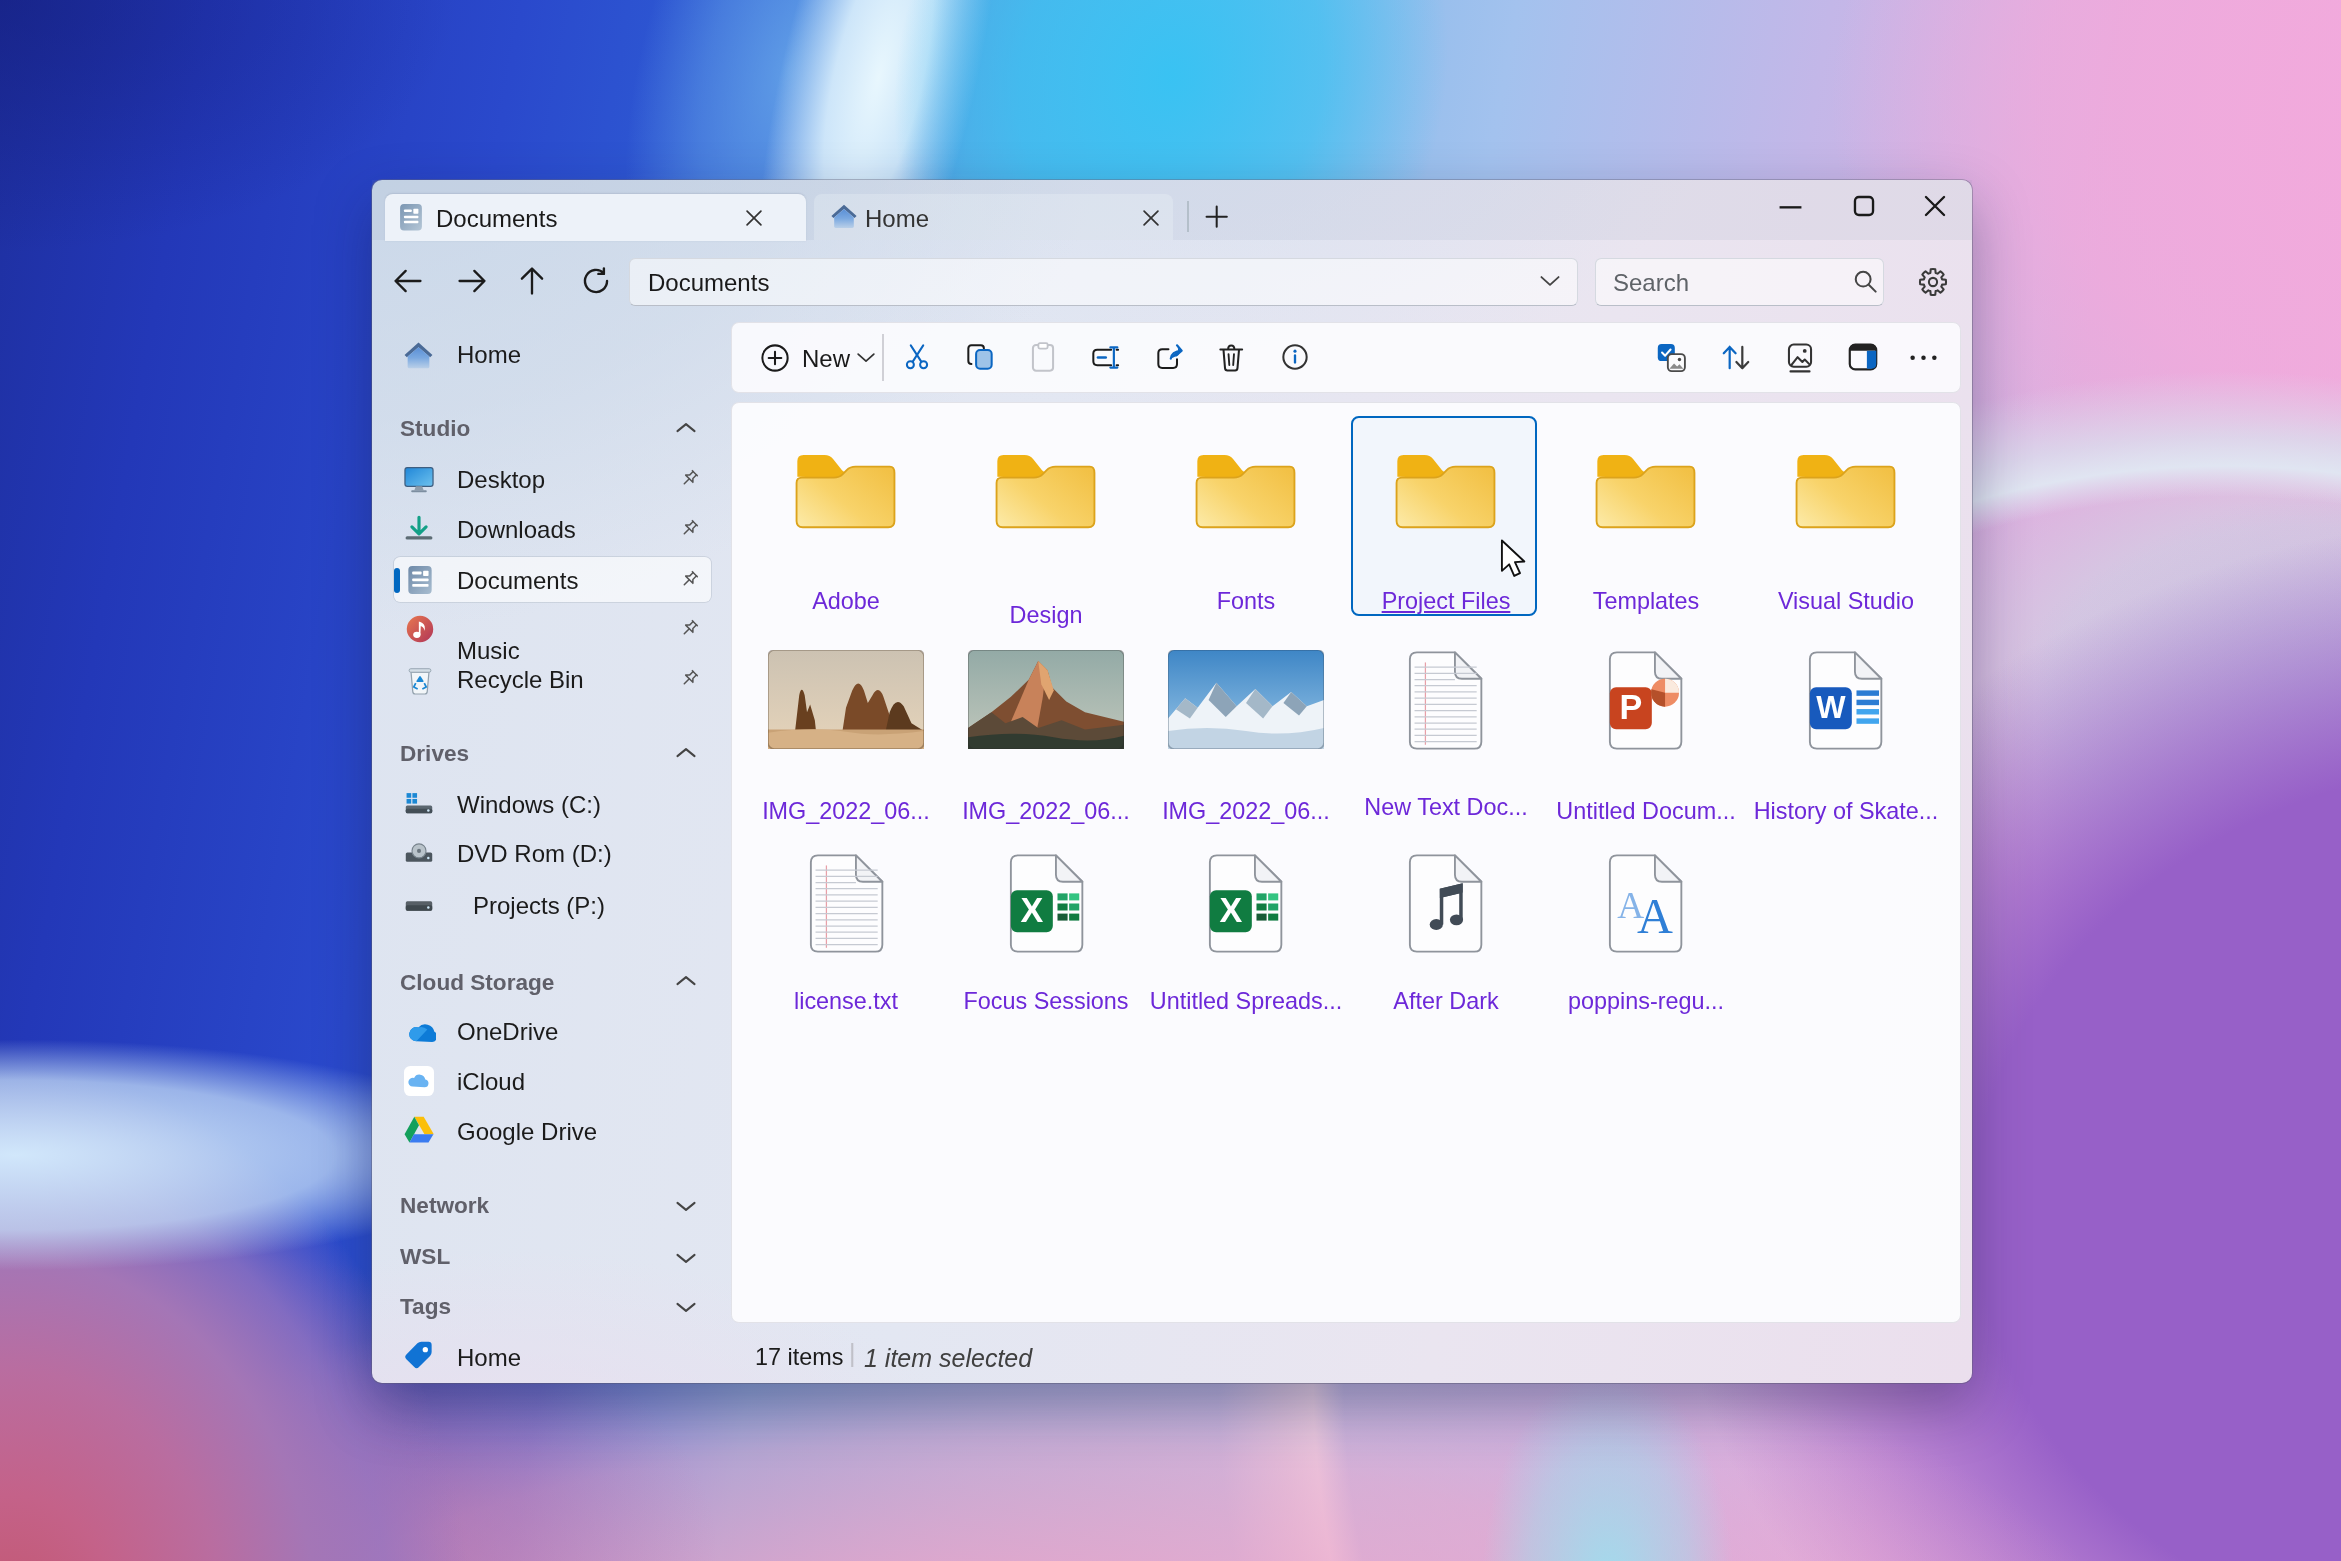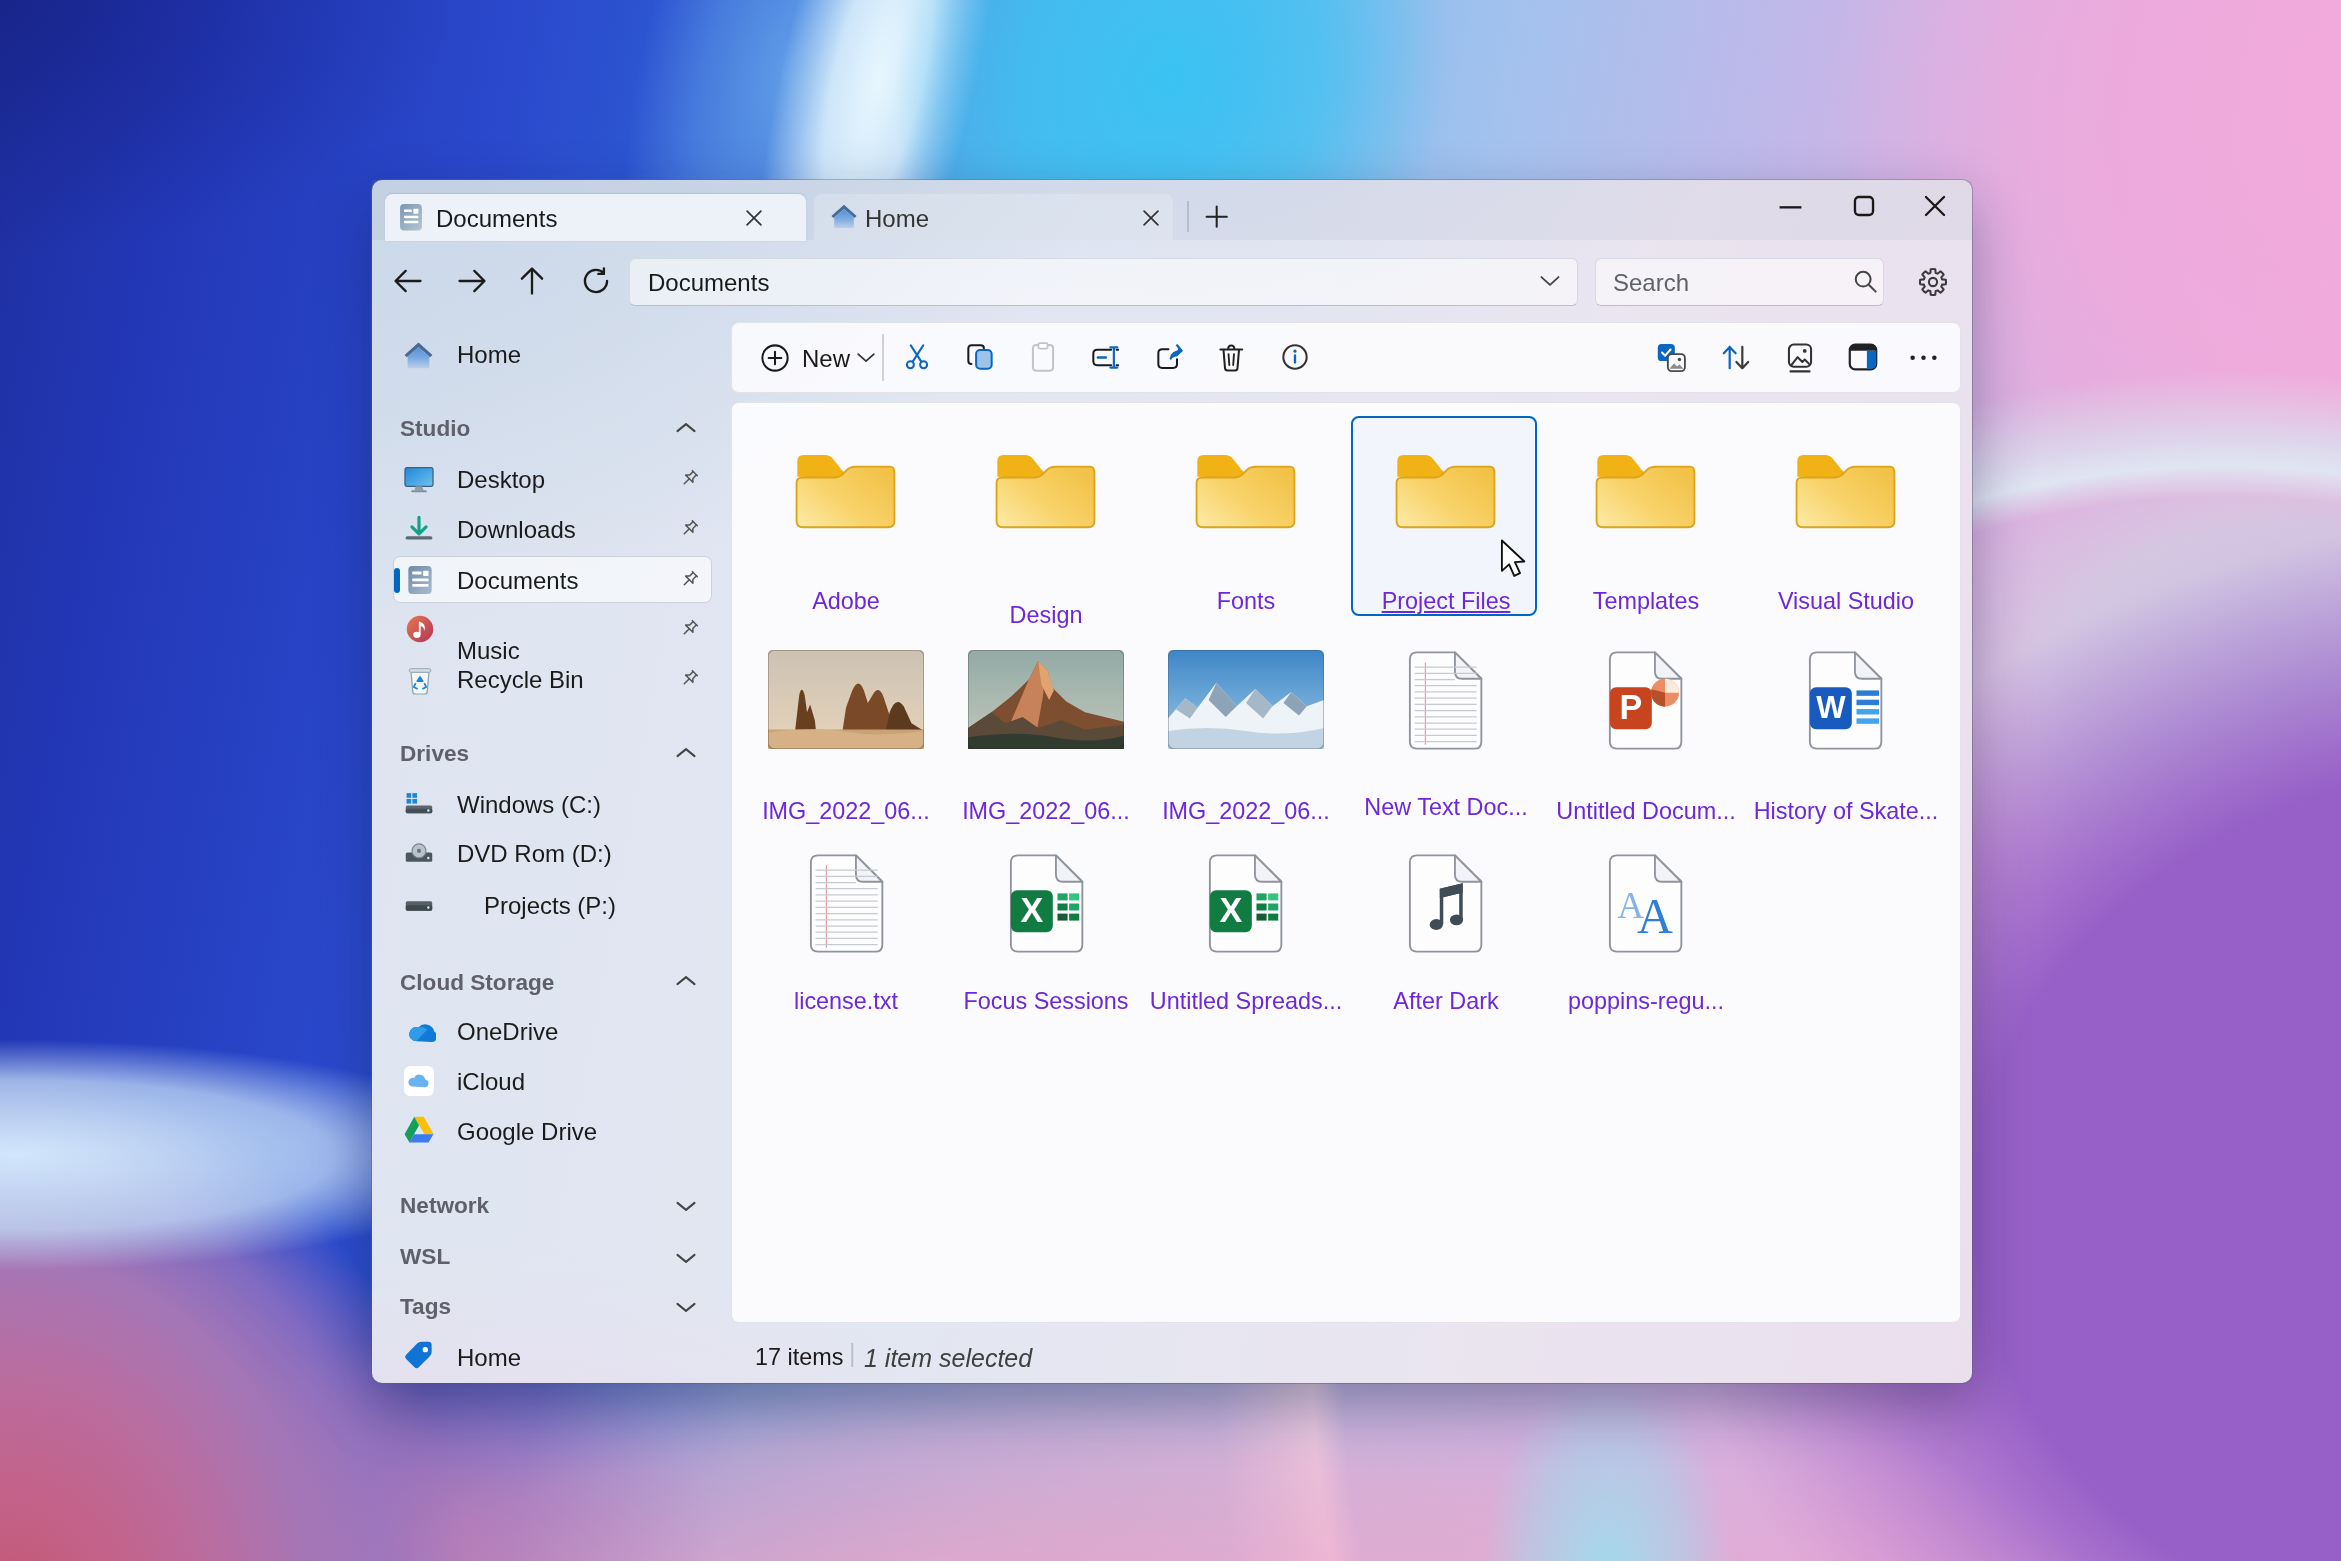--- a/index.html
+++ b/index.html
@@ -255,21 +255,21 @@
     <circle cx="19" cy="14" r="2.6" fill="#6a757e"></circle>
     <circle cx="31" cy="23" r="1.6" fill="#cfe8f8"></circle>
   </svg>
   <div class="sidetext" style="left:457px; top:840px;">DVD Rom (D:)</div>
 
   <svg class="abs" style="left:404px; top:892px;" width="30" height="28" viewBox="0 0 38 36">
     <rect x="2" y="12" width="34" height="12" rx="2" fill="#575f66"></rect>
     <rect x="2" y="17" width="34" height="7" rx="2" fill="#3f484e"></rect>
     <circle cx="31" cy="20" r="1.6" fill="#cfe8f8"></circle>
   </svg>
-  <div class="sidetext" style="left:484px; top:892px;">Projects (P:)</div>
+  <div class="sidetext" style="left:473px; top:892px;">Projects (P:)</div>
 
   <div class="sechead" style="left:400px; top:970px;">Cloud Storage</div>
   <svg class="abs" style="left:675px; top:974px;" width="22" height="14" viewBox="0 0 28 18">
       <path d="M3 13 L14 4 L25 13" stroke="#444" stroke-width="2.6" fill="none" stroke-linecap="round" stroke-linejoin="round"></path>
     </svg>
 
   <svg class="abs" style="left:403px; top:1020px;" width="33" height="22" viewBox="0 0 42 28">
     <path d="M17 27 a9 9 0 1 1 2.5 -17.6 A12 12 0 0 1 40 15 a7 7 0 0 1 -3 13 Z" fill="#0d7bd7"></path>
     <path d="M17 27 a9 9 0 1 1 2.5 -17.6 A12 12 0 0 1 31 12 l-14 15Z" fill="#2f9bea"></path>
   </svg>

